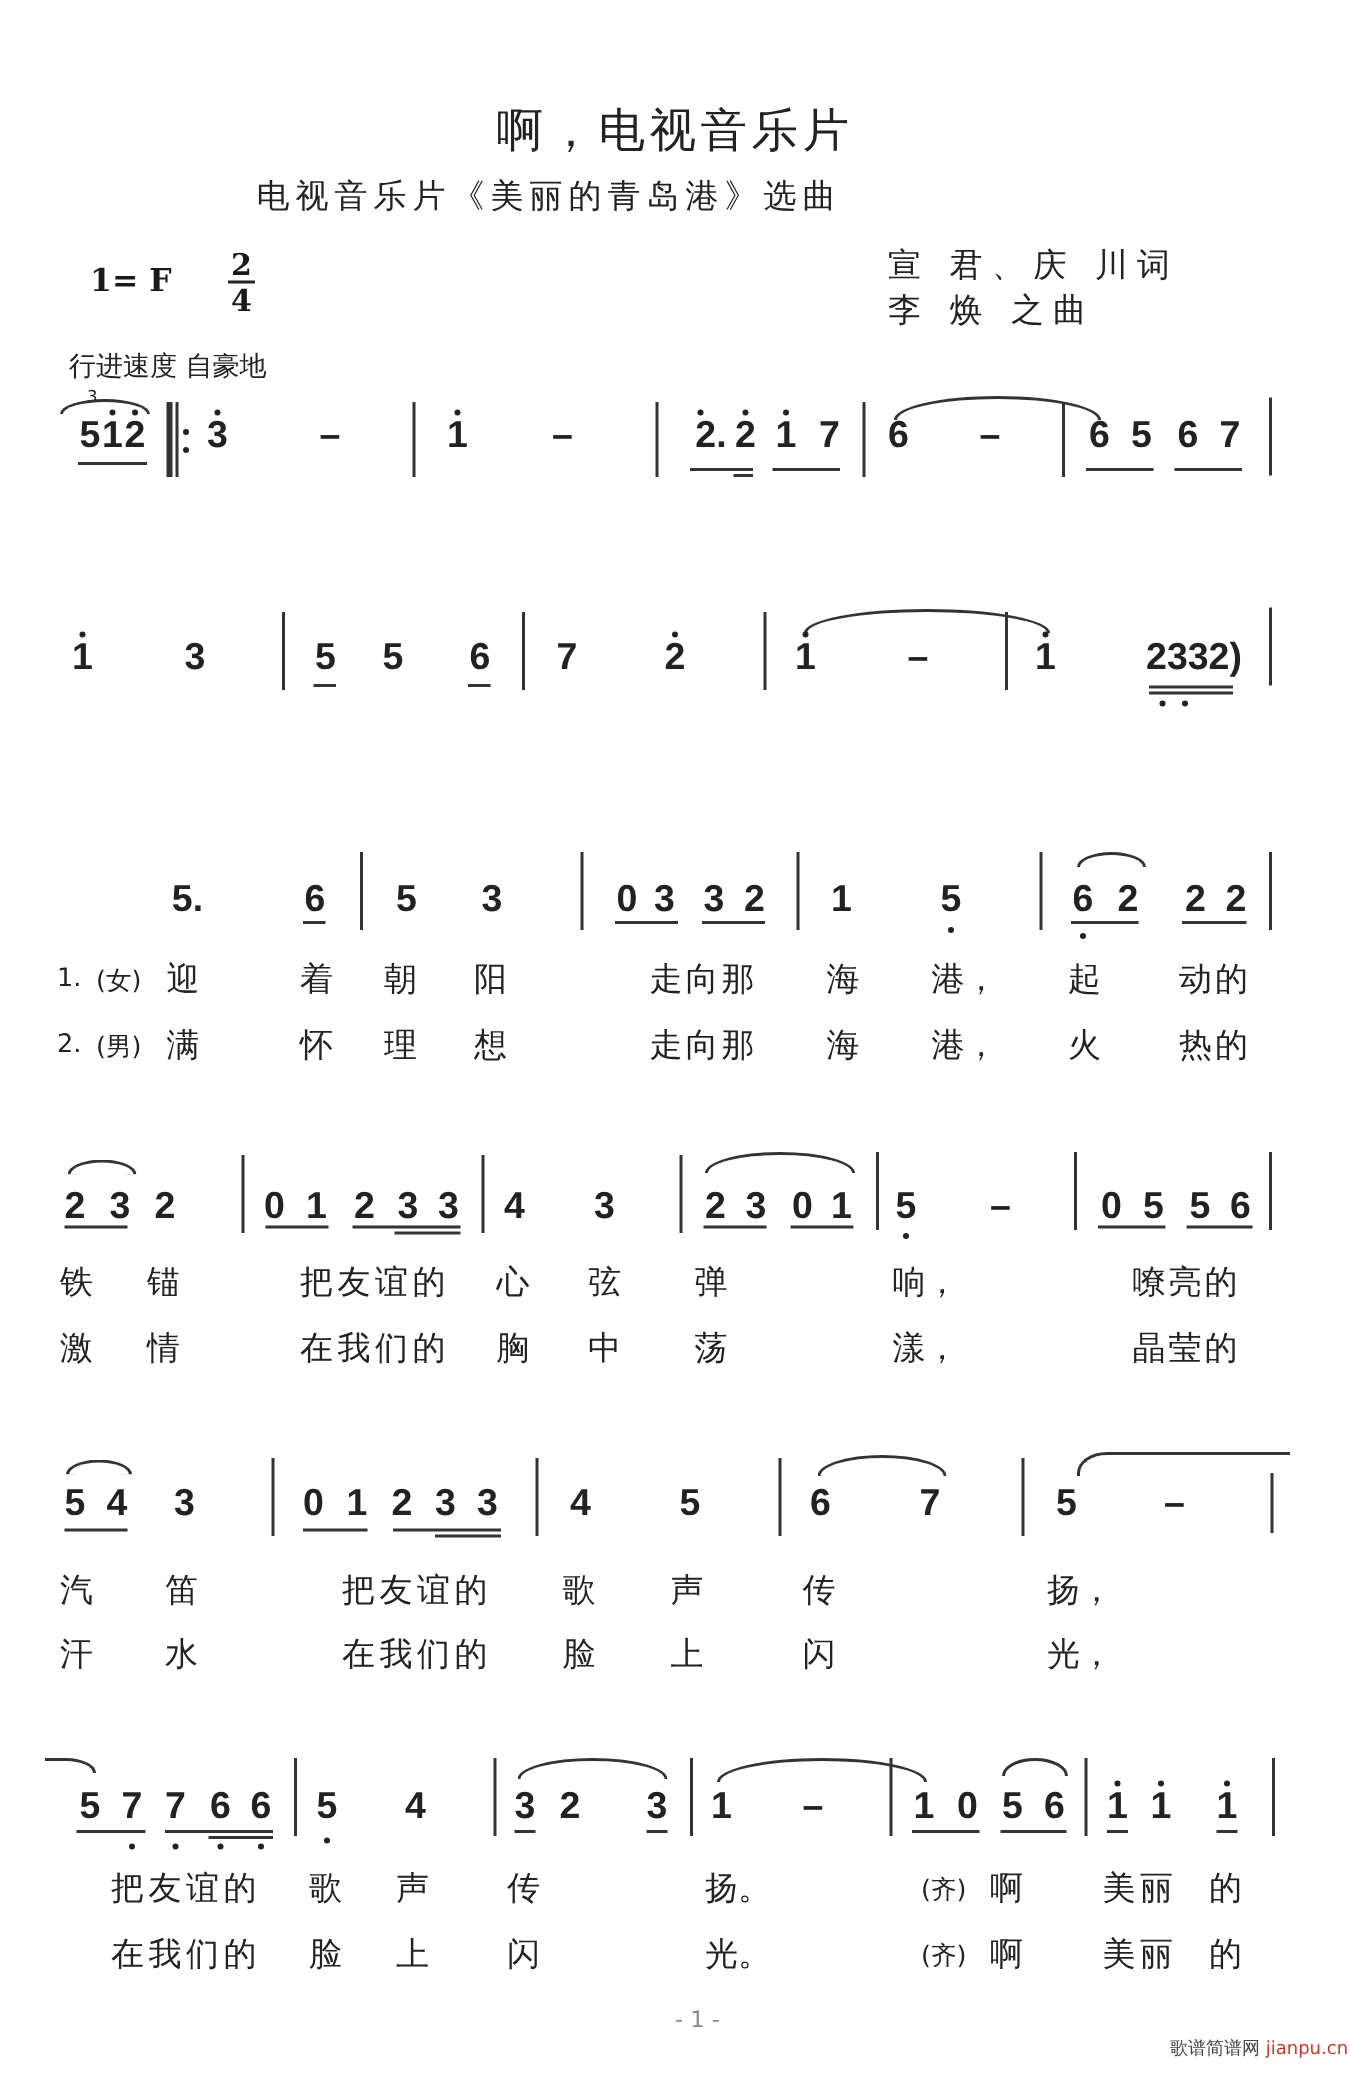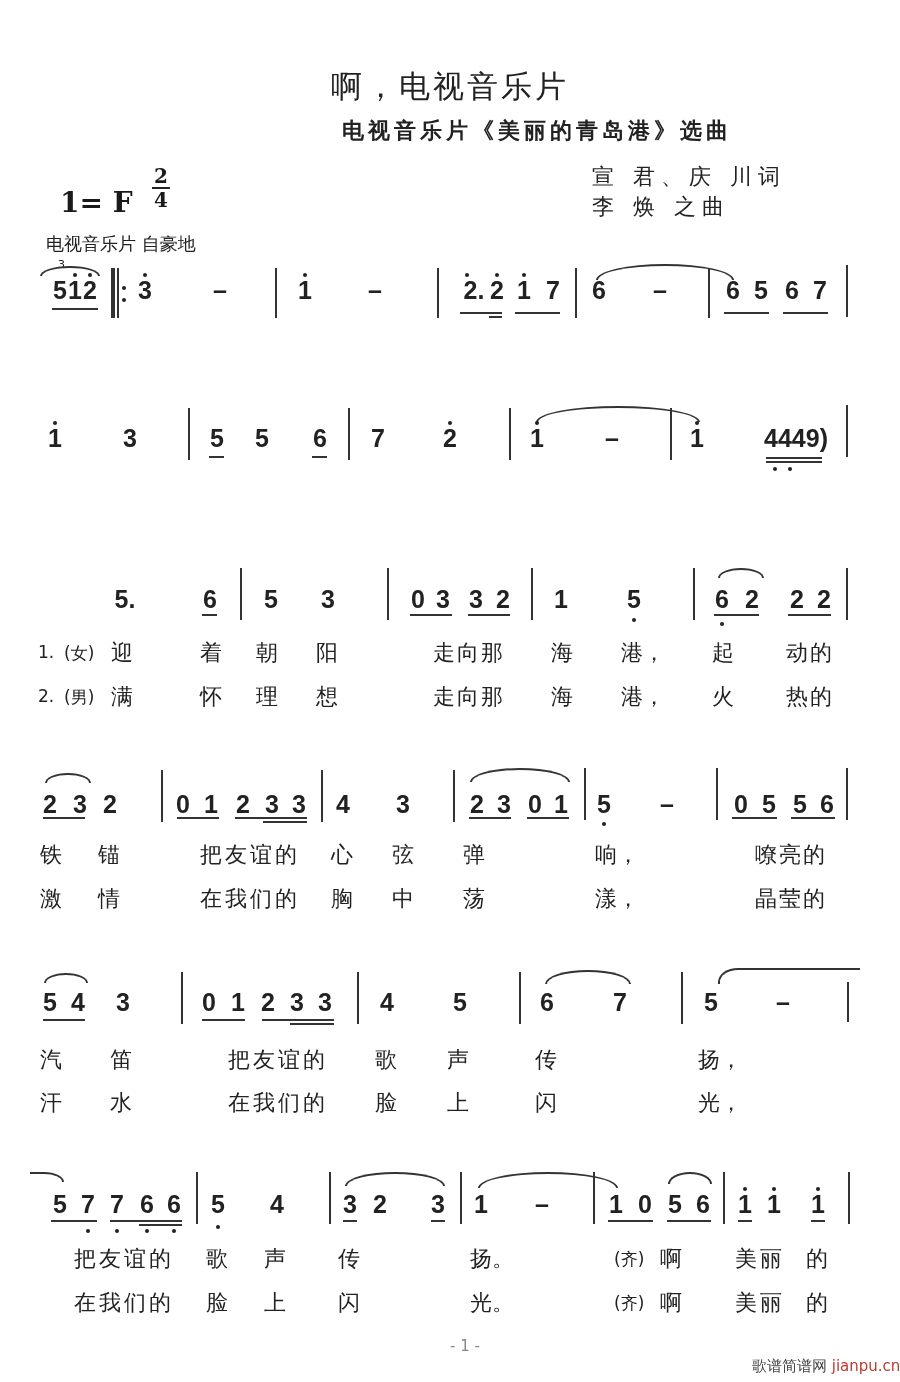--- a/index.html
+++ b/index.html
@@ -10,55 +10,55 @@
       overflow: hidden;
       color: #1a1a1a;
       font-family: "DejaVu Serif", serif;
     }
     .abs { position: absolute; white-space: nowrap; }
     .title {
       left: 0; width: 900px; top: 66px; text-align: center;
       font-size: 31px; letter-spacing: 3px; color: #222;
     }
     .subtitle {
-      left: 0; width: 732px; top: 116px; text-align: right;
-      font-size: 22px; letter-spacing: 4px; color: #222; font-weight: bold;
+      left: 0; width: 732px; top: 116px; text-align: center;
+      font-size: 22px; letter-spacing: 4px; color: #222; font-weight: normal;
     }
-    .key { left: 60px; top: 174px; font-size: 28px; font-weight: bold; font-family: "DejaVu Serif", serif; margin-top: 12px; }
+    .key { left: 60px; top: 174px; font-size: 21px; font-weight: bold; font-family: "DejaVu Serif", serif; }
     .timesig { left: 152px; top: 166px; font-weight: bold; font-size: 20px; line-height: 20px; text-align: center; font-family: "DejaVu Serif", serif; }
     .timesig .bar { display:block; width: 18px; height: 2px; background: #222; margin: 1px 0; }
     .credit { font-size: 22px; letter-spacing: 6px; color: #222; }
     .tempo { left: 46px; top: 232px; font-size: 18px; color: #222; font-family: "DejaVu Sans", sans-serif; }
 
     .n { position: absolute; font-family: "Liberation Sans", sans-serif; font-weight: bold; font-size: 25px; color: #222; transform: translateX(-50%); }
     .bl { position: absolute; width: 2px; background: #333; }
     .ul { position: absolute; height: 1.5px; background: #333; }
     .dot { position: absolute; width: 4px; height: 4px; border-radius: 50%; background: #222; transform: translateX(-50%); }
     .slur { position: absolute; border: 2px solid #333; border-bottom: none; border-radius: 50% 50% 0 0 / 100% 100% 0 0; }
     .lyr { position: absolute; font-size: 22px; color: #222; font-family: "DejaVu Sans", sans-serif; }
     .lyr-s { font-size: 17px; }
 
     .pageno { left: 0; width: 930px; top: 1337px; text-align: center; font-size: 15px; color: #888; font-family: "DejaVu Sans", sans-serif; }
-    .wm { left: 752px; top: 1357px; font-size: 15px; color: #444; font-family: "DejaVu Sans", sans-serif; }
+    .wm { left: 780px; top: 1357px; font-size: 12px; color: #444; font-family: "DejaVu Sans", sans-serif; }
     .wm .site { color: #c0392b; }
   </style>
 </head>
 <body>
 
 <div class="abs title">啊，电视音乐片</div>
 <div class="abs subtitle">电视音乐片《美丽的青岛港》选曲</div>
 <div class="abs key">1= F</div>
 <div class="abs timesig">
   <span>2</span>
   <span class="bar"></span>
   <span>4</span>
 </div>
 <div class="abs credit" style="left:592px; top:162px;">宣  君、庆  川词</div>
 <div class="abs credit" style="left:592px; top:192px;">李    焕    之曲</div>
-<div class="abs tempo">电视音乐片  自豪地</div>
+<div class="abs tempo">行进速度  自豪地</div>
 
 <div>
   <div class="abs" style="left:58px;top:258px;font-size:11px;font-family:'DejaVu Sans',sans-serif;">3</div>
   <div class="slur" style="left:40px;top:266px;width:56px;height:8px;"></div>
   <span class="n" style="left:60px;top:276px;">5</span>
   <span class="n" style="left:75px;top:276px;">1</span>
   <span class="n" style="left:90px;top:276px;">2</span>
   <div class="dot" style="left:75px;top:273px;"></div>
   <div class="dot" style="left:90px;top:273px;"></div>
   <div class="ul" style="left:52px;top:308px;width:46px;"></div>
@@ -113,21 +113,21 @@
   <span class="n" style="left:450px;top:424px;">2</span>
   <div class="dot" style="left:450px;top:421px;"></div>
   <div class="bl" style="left:509px;top:408px;height:52px;"></div>
   <div class="slur" style="left:536px;top:406px;width:160px;height:14px;"></div>
   <span class="n" style="left:537px;top:424px;">1</span>
   <div class="dot" style="left:537px;top:421px;"></div>
   <span class="n" style="left:612px;top:424px;">–</span>
   <div class="bl" style="left:670px;top:408px;height:52px;"></div>
   <span class="n" style="left:697px;top:424px;">1</span>
   <div class="dot" style="left:697px;top:421px;"></div>
-  <span class="n" style="left:796px;top:424px;">4449)</span>
+  <span class="n" style="left:796px;top:424px;">2332)</span>
   <div class="ul" style="left:766px;top:457px;width:56px;"></div>
   <div class="ul" style="left:766px;top:461px;width:56px;"></div>
   <div class="dot" style="left:775px;top:467px;"></div>
   <div class="dot" style="left:790px;top:467px;"></div>
   <div class="bl" style="left:846px;top:405px;height:52px;"></div>
 </div>
 
 <div>
   <span class="n" style="left:125px;top:585px;">5.</span>
   <span class="n" style="left:210px;top:585px;">6</span>

